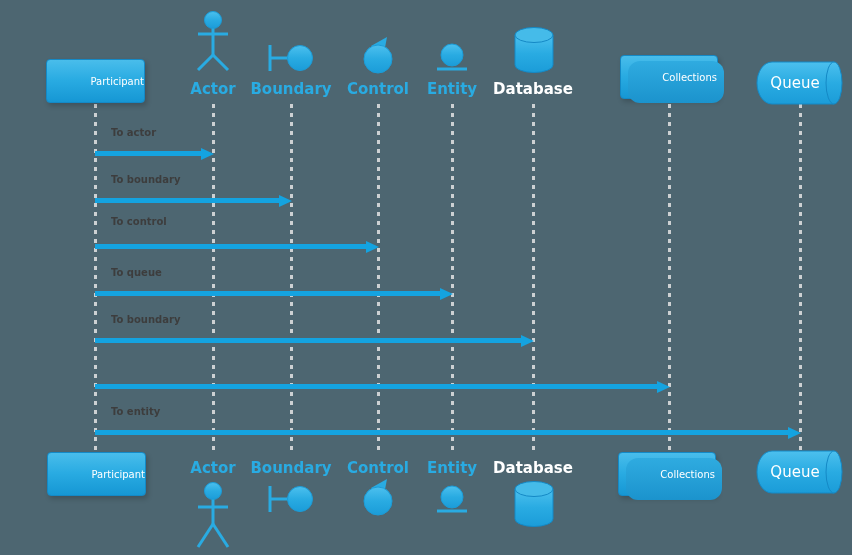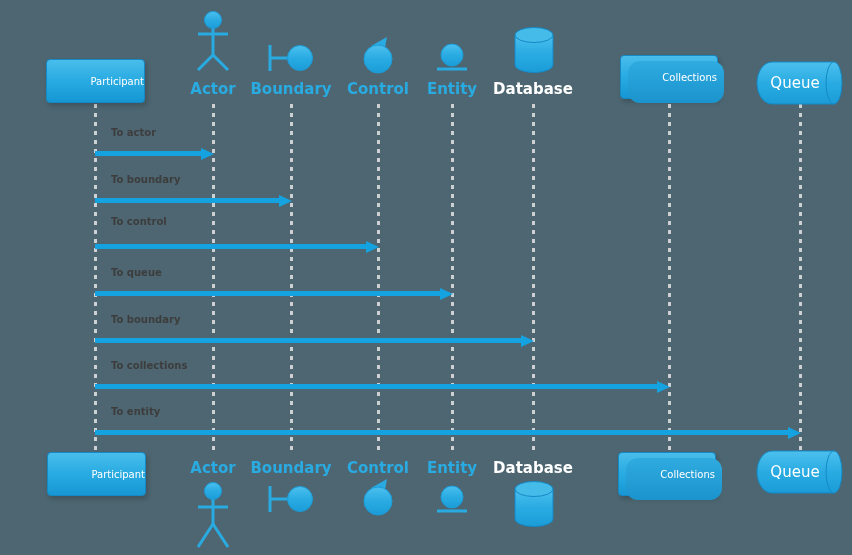--- a/index.html
+++ b/index.html
@@ -158,21 +158,20 @@
 
   <div class="msg-label" style="top:216px">To control</div>
   <div class="arrow" style="top:244px;width:271px"></div>
 
   <div class="msg-label" style="top:267px">To queue</div>
   <div class="arrow" style="top:291px;width:345px"></div>
 
   <div class="msg-label" style="top:314px">To boundary</div>
   <div class="arrow" style="top:338px;width:426px"></div>
 
-  <div class="msg-label" style="top:360px">To collections</div>
   <div class="arrow" style="top:384px;width:562px"></div>
 
   <div class="msg-label" style="top:406px">To entity</div>
   <div class="arrow" style="top:430px;width:693px"></div>
 
   <div class="box" style="left:47px;top:452px;width:99px;height:44px">
     <span>Participant</span>
   </div>
 
   <div class="hdr-label" style="left:168px;top:459px">Actor</div>

